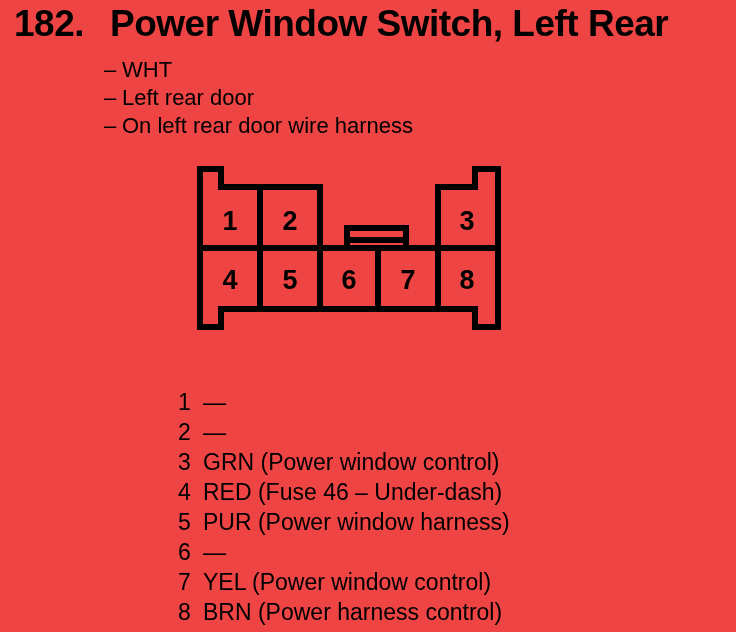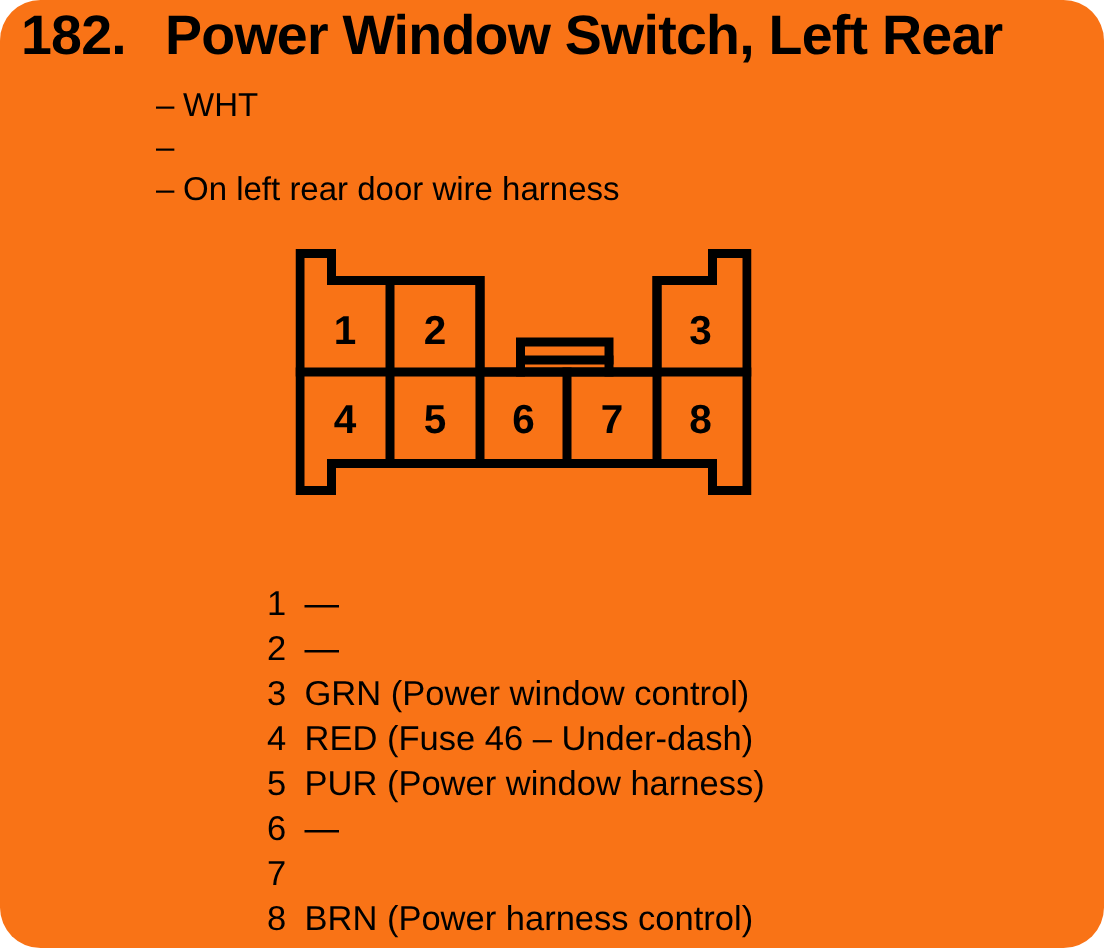--- a/index.html
+++ b/index.html
@@ -11,22 +11,21 @@
     width: 736px;
     height: 632px;
     position: relative;
     overflow: hidden;
     font-family: "Liberation Sans", sans-serif;
     color: #000000;
   }
   .page {
     position: absolute;
     inset: 0;
-    background: #f97316;
-    border-radius: 27px;
+    background: #ef4444;
   }
   
   .title {
     position: absolute;
     left: 14px;
     top: 3px;
     margin: 0;
     font-size: 37px;
     font-weight: 700;
     letter-spacing: -0.5px;
@@ -109,20 +108,21 @@
 
   <h1 class="title"><span class="title-num">182.</span><span>Power Window Switch, Left Rear</span></h1>
 
   <div class="notes">
     <div class="note">
       <span class="note-dash">–</span>
       <span>WHT</span>
     </div>
     <div class="note">
       <span class="note-dash">–</span>
+      <span>Left rear door</span>
     </div>
     <div class="note">
       <span class="note-dash">–</span>
       <span>On left rear door wire harness</span>
     </div>
   </div>
 
   <div class="connector">
     <svg width="304" height="164" viewBox="0 0 304 164" fill="none" stroke="#000000" stroke-width="6" stroke-linejoin="miter" stroke-linecap="square">
 
@@ -165,20 +165,21 @@
     <div class="pin-row">
       <span class="pin-num">5</span>
       <span class="pin-desc">PUR (Power window harness)</span>
     </div>
     <div class="pin-row">
       <span class="pin-num">6</span>
       <span class="pin-desc">—</span>
     </div>
     <div class="pin-row">
       <span class="pin-num">7</span>
+      <span class="pin-desc">YEL (Power window control)</span>
     </div>
     <div class="pin-row">
       <span class="pin-num">8</span>
       <span class="pin-desc">BRN (Power harness control)</span>
     </div>
   </div>
 
 </div>
 
 </body></html>

